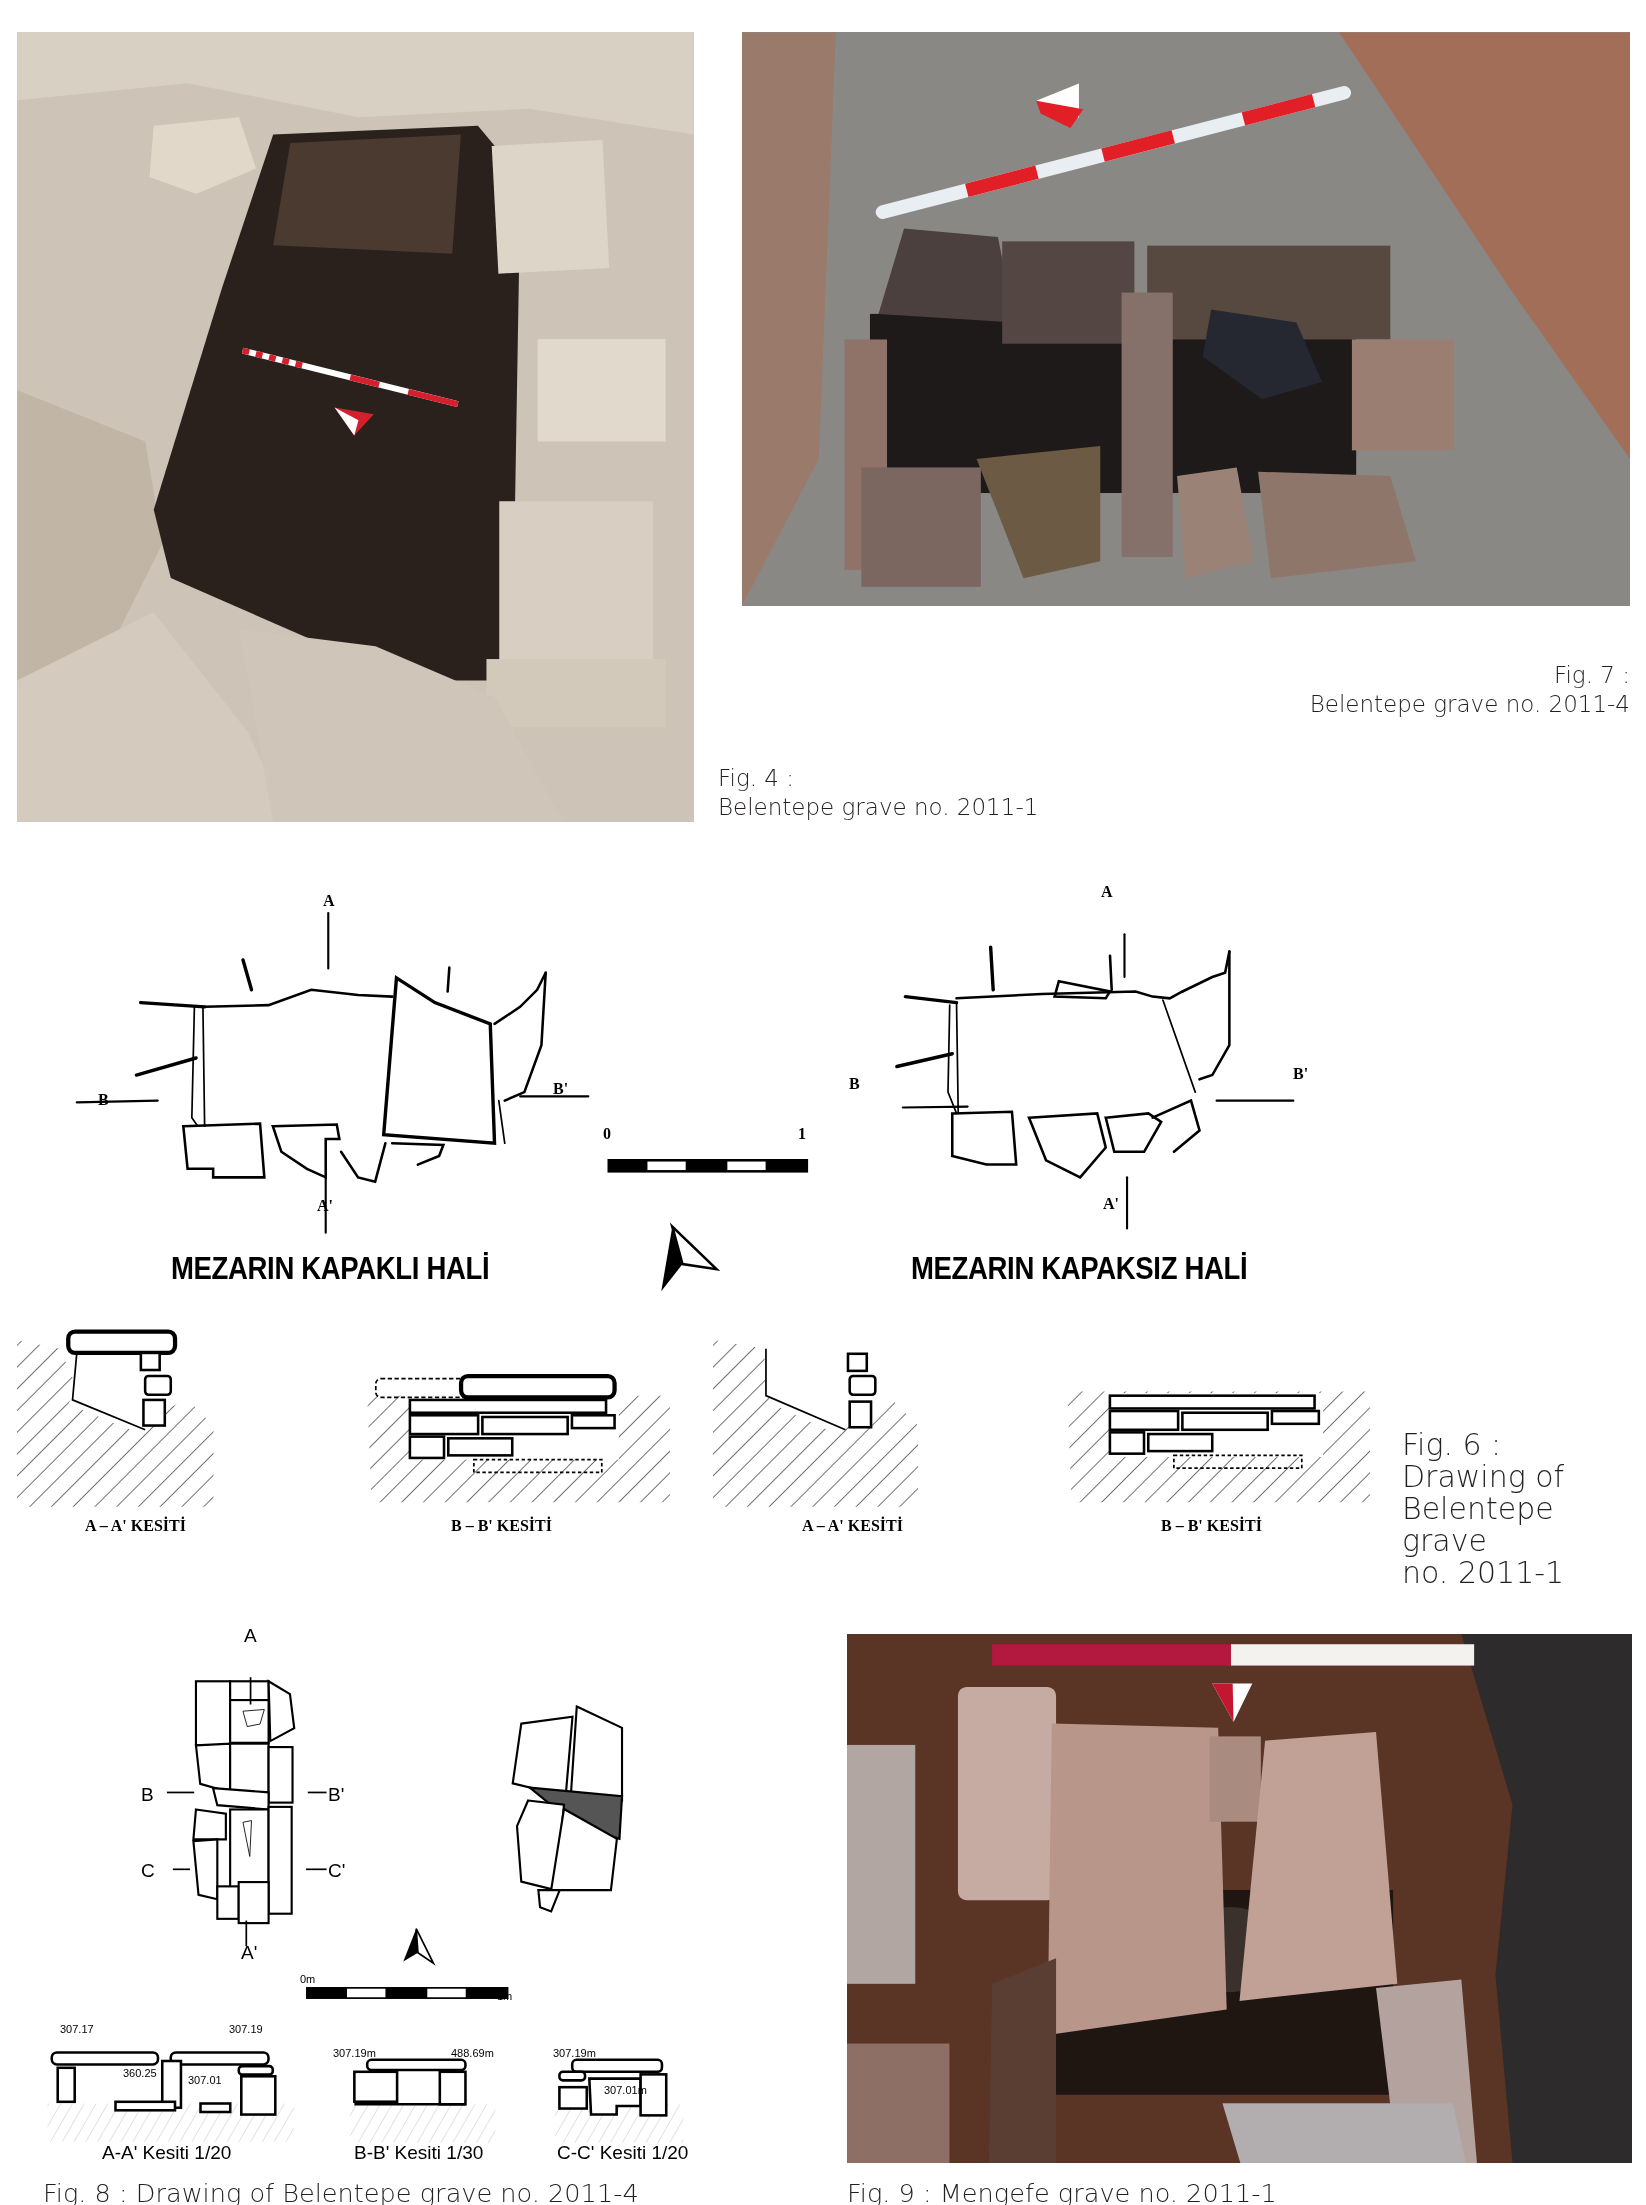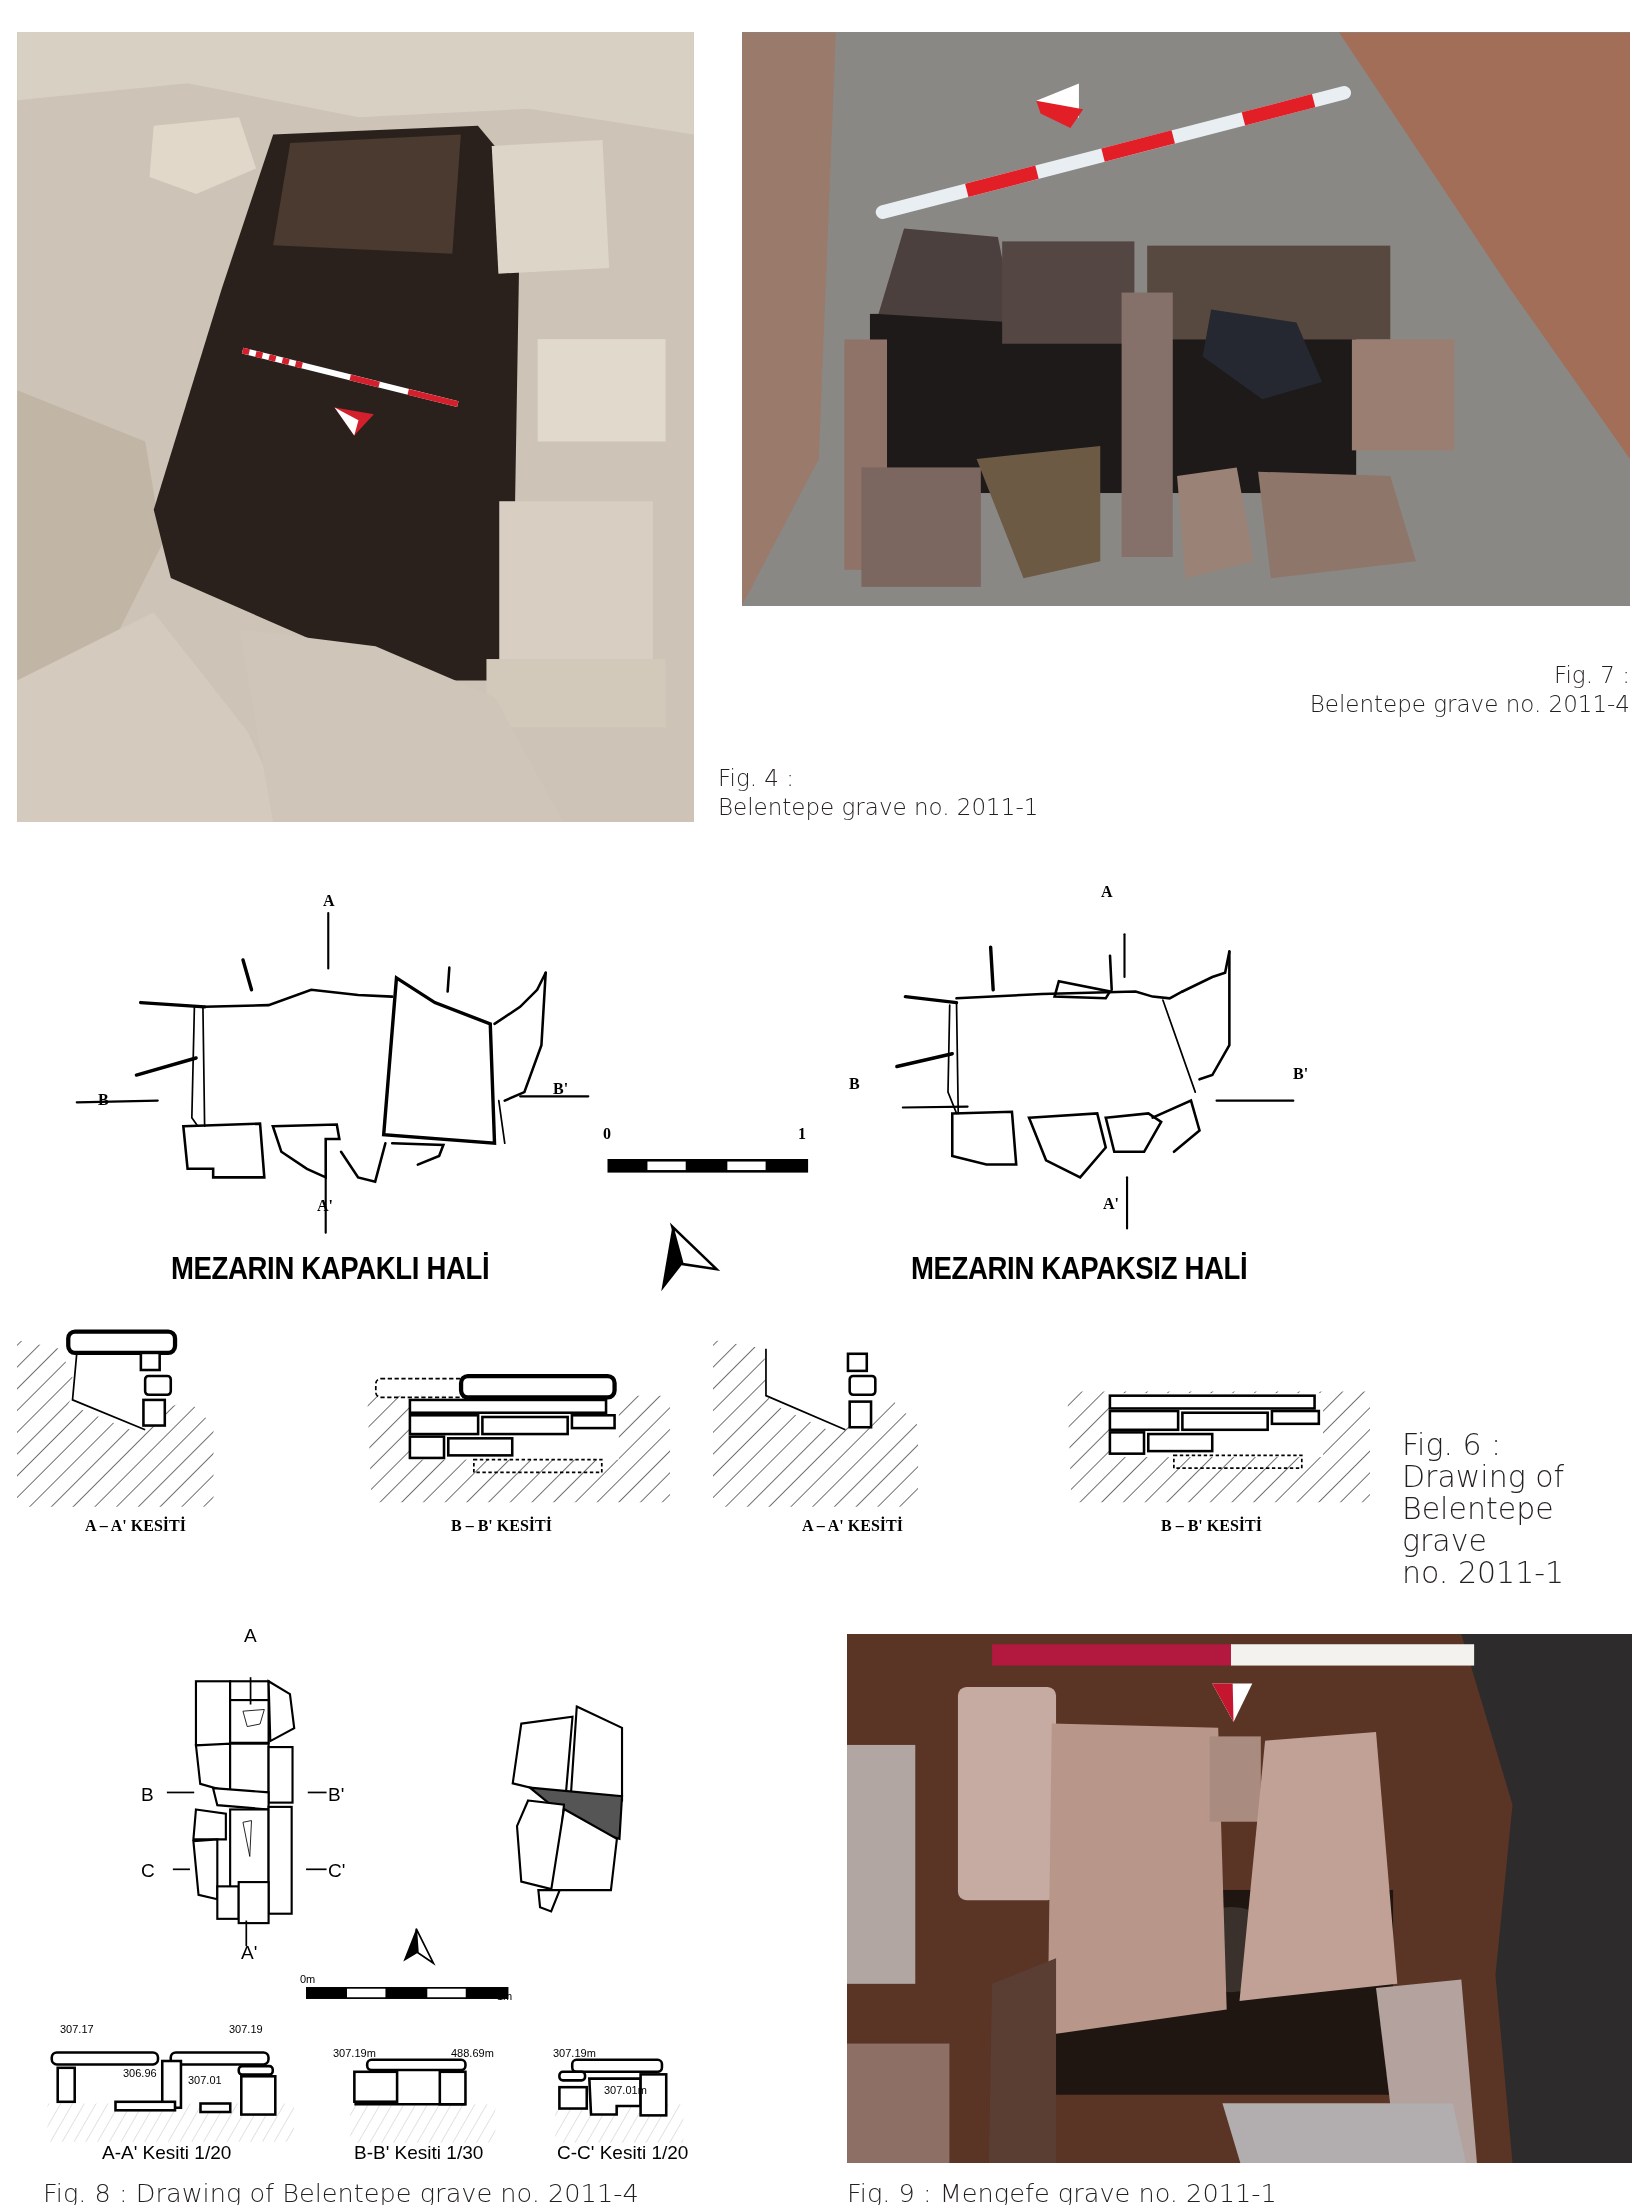--- a/index.html
+++ b/index.html
@@ -305,21 +305,21 @@
       <rect x="12" y="28" width="20" height="40"></rect>
       <rect x="135" y="20" width="22" height="55"></rect>
       <rect x="225" y="26" width="40" height="10" rx="4"></rect>
       <rect x="228" y="38" width="40" height="45"></rect>
       <rect x="80" y="68" width="70" height="10"></rect>
       <rect x="180" y="70" width="35" height="10"></rect>
     </g>
   </svg>
   <div class="small-label" style="left:60px;top:2023px;">307.17</div>
   <div class="small-label" style="left:229px;top:2023px;">307.19</div>
-  <div class="small-label" style="left:123px;top:2067px;">306.96</div>
+  <div class="small-label" style="left:123px;top:2067px;">360.25</div>
   <div class="small-label" style="left:188px;top:2074px;text-align:center;">307.01</div>
 
   <svg width="154" height="94" style="left:350px;top:2053px;" viewBox="0 0 180 110">
     <rect x="0" y="60" width="170" height="45" fill="url(#hatch2)"></rect>
     <g fill="#fff" stroke="#000" stroke-width="3">
       <rect x="20" y="8" width="115" height="12" rx="5"></rect>
       <rect x="5" y="22" width="50" height="35"></rect>
       <rect x="105" y="22" width="30" height="38"></rect>
     </g>
     <line x1="5" y1="60" x2="135" y2="60" stroke="#000" stroke-width="3"></line>

